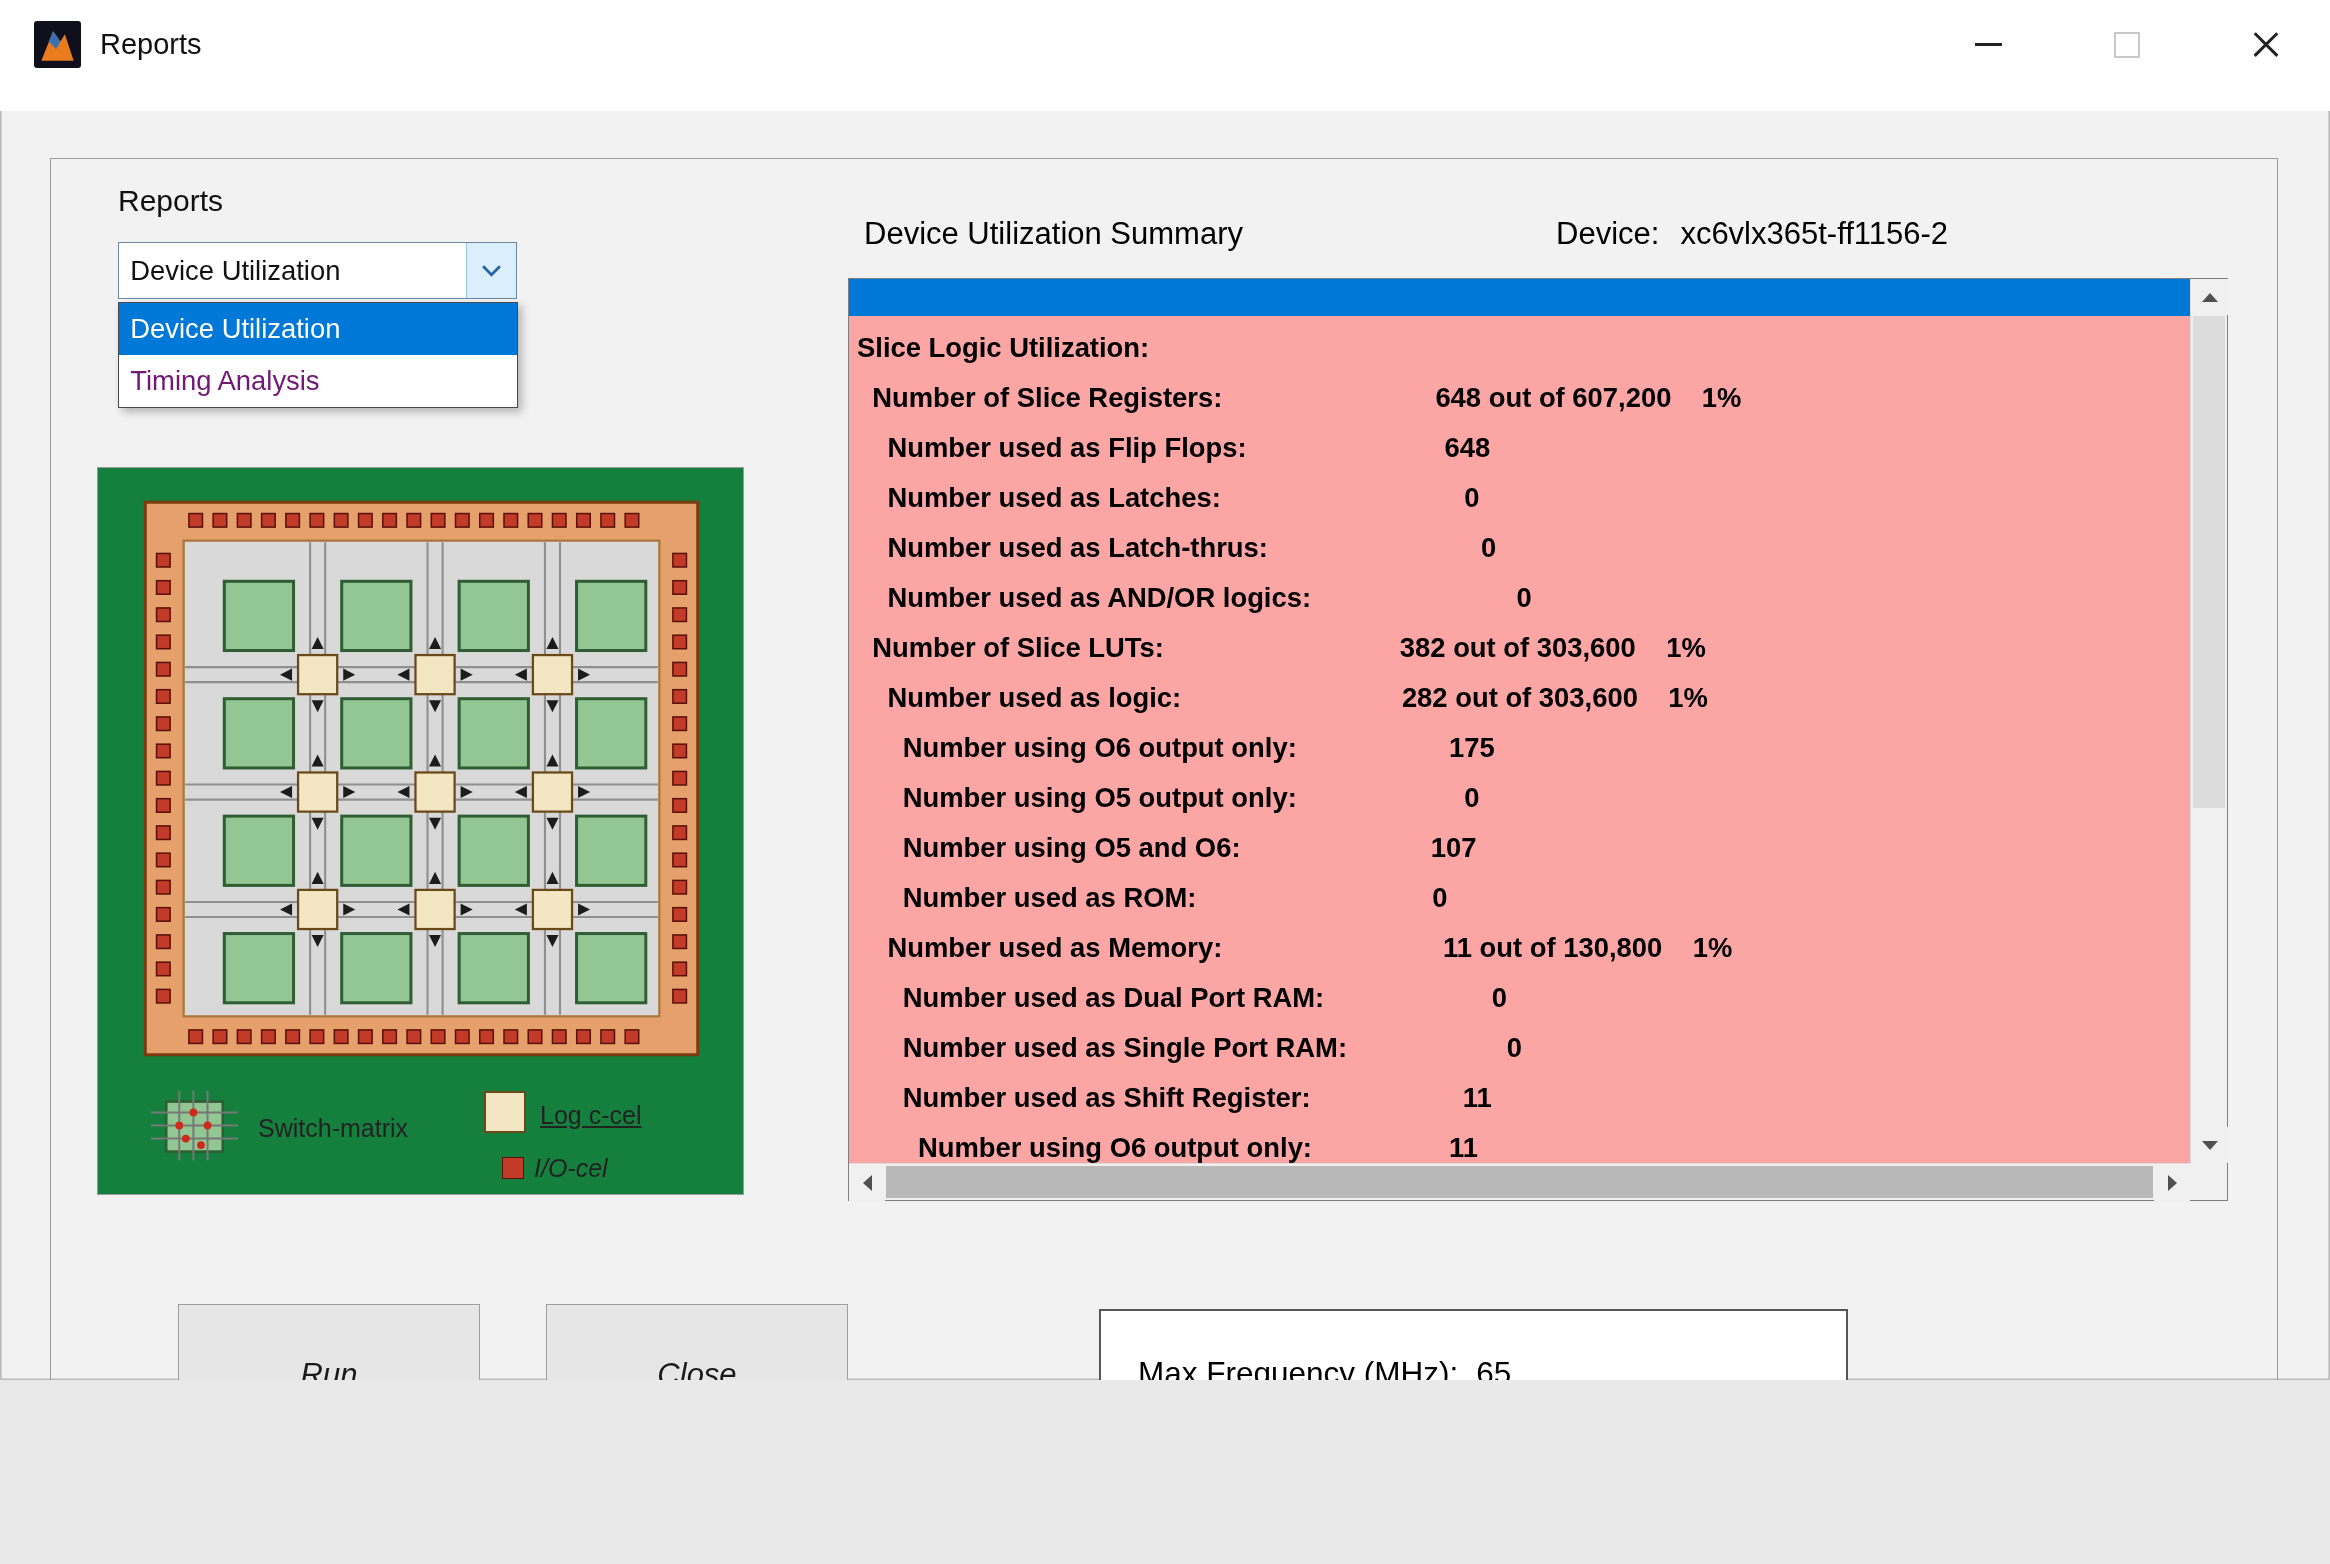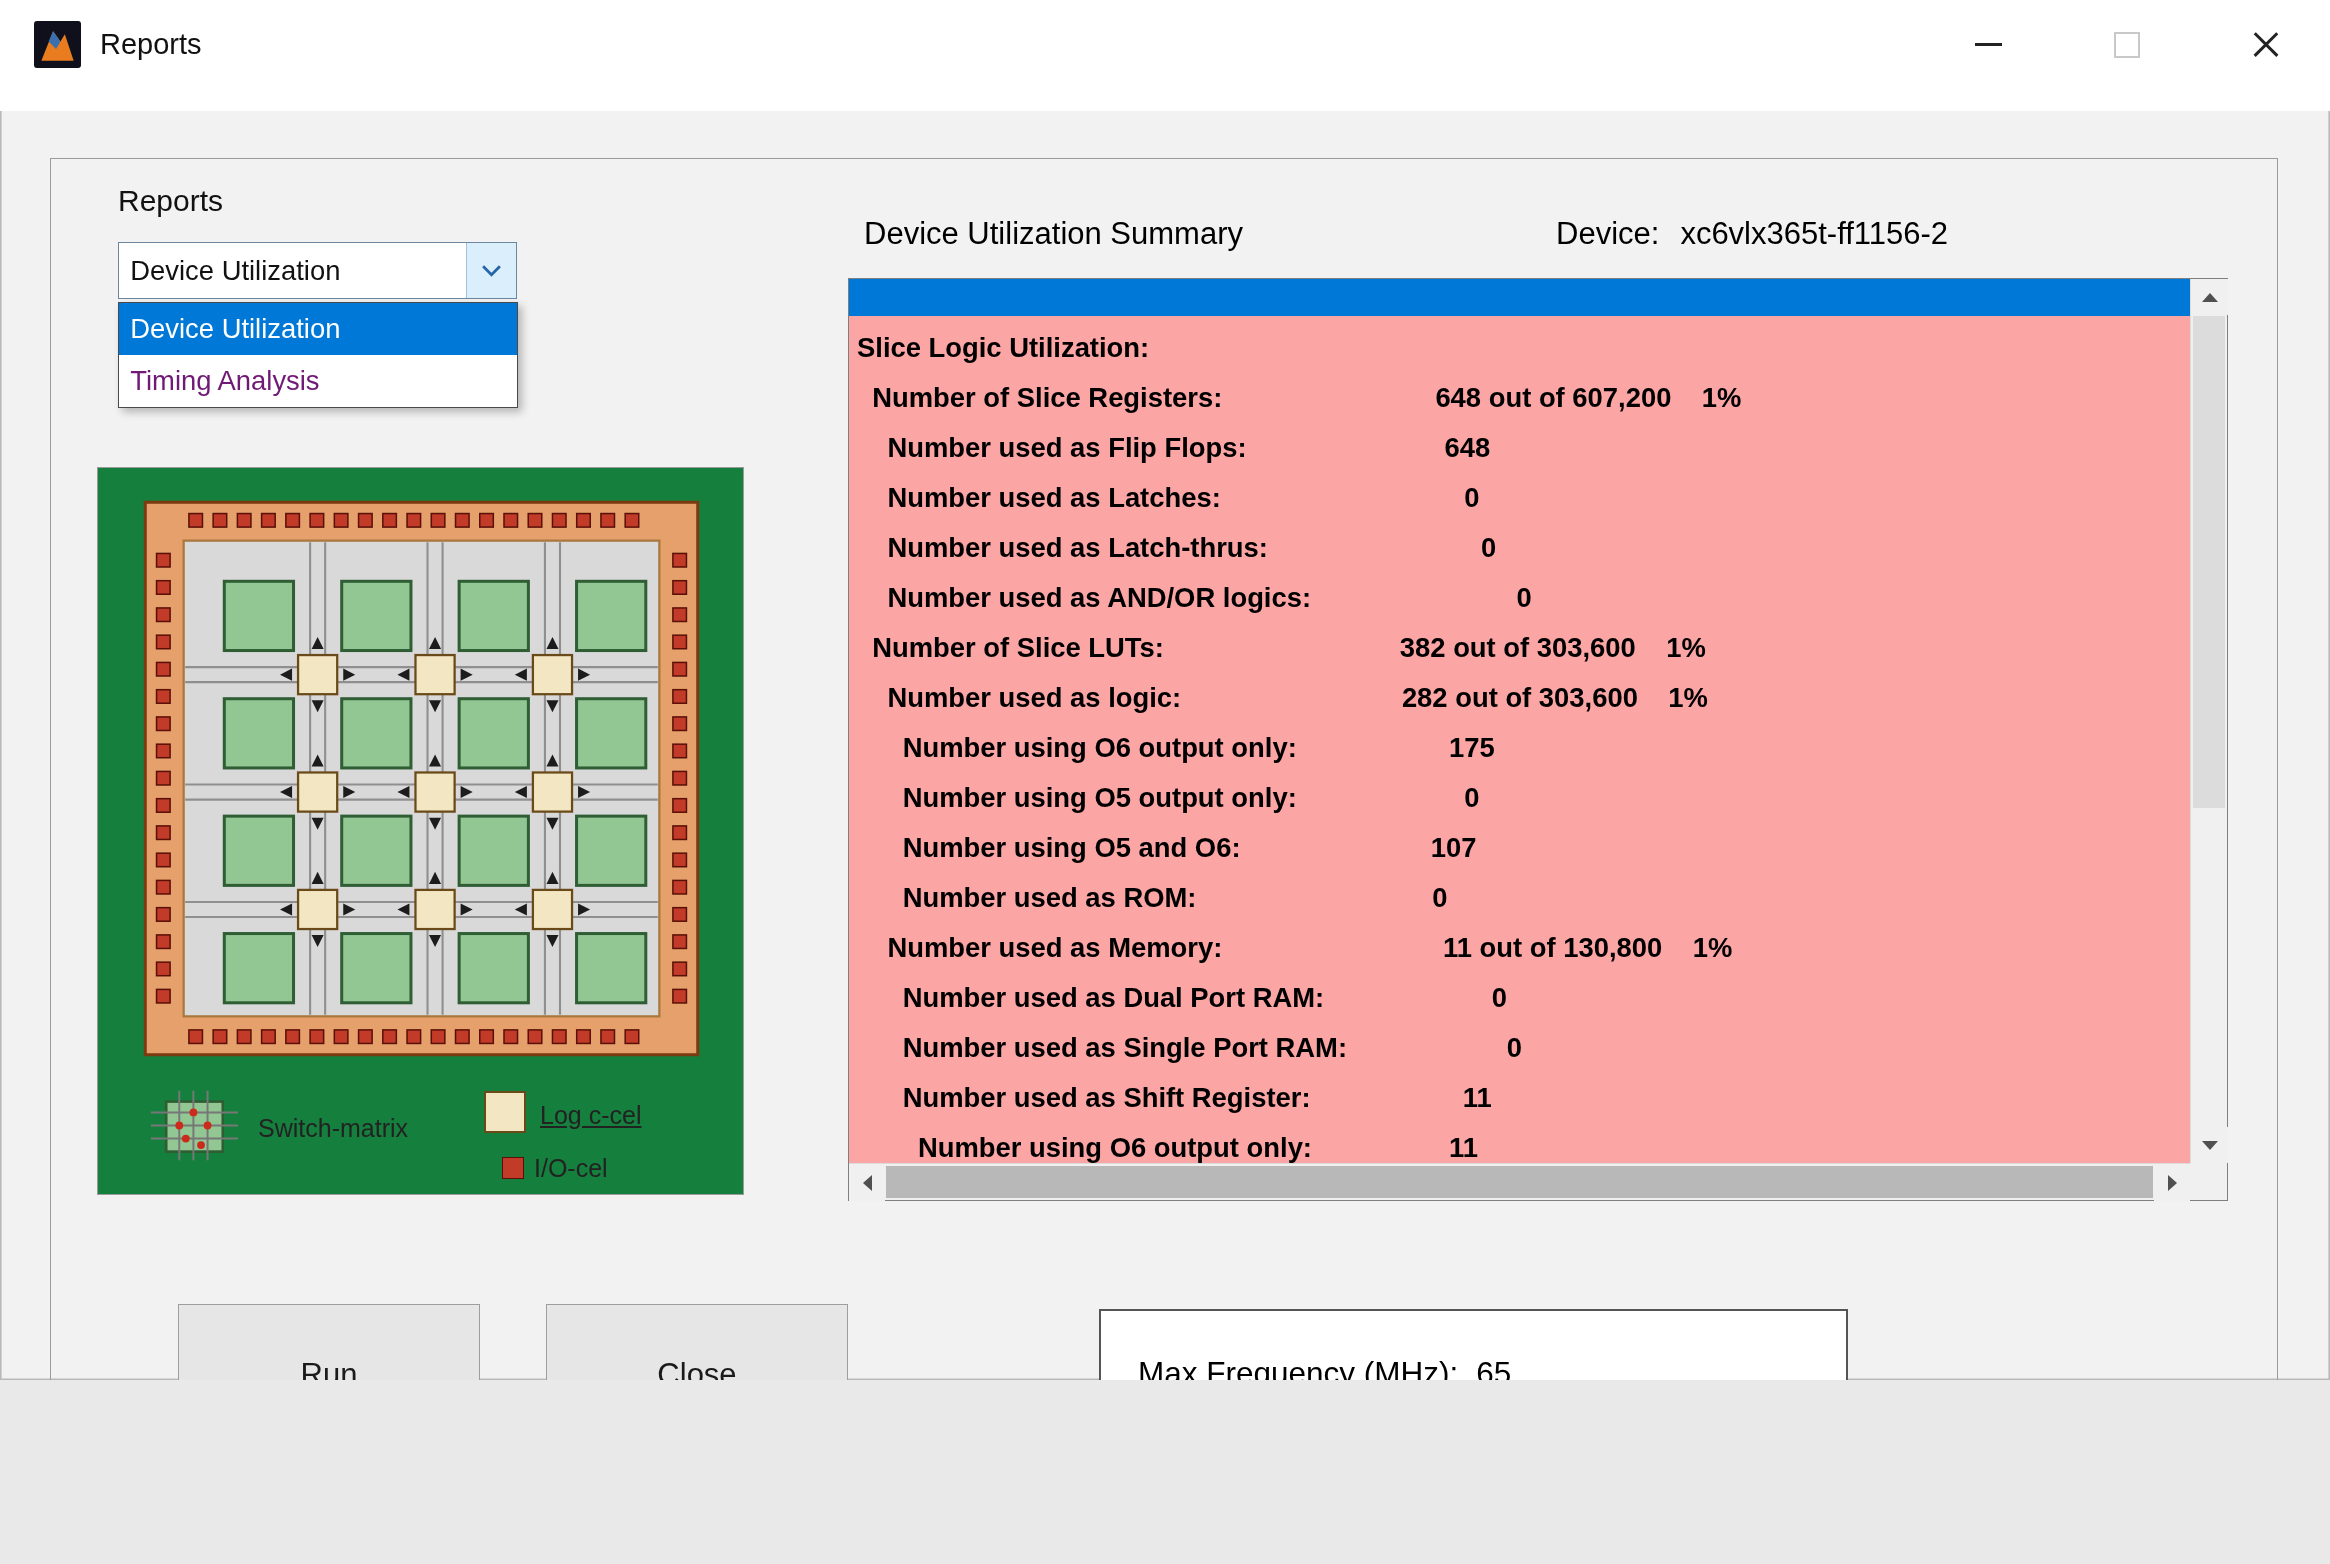--- a/index.html
+++ b/index.html
@@ -44,21 +44,21 @@
   .dd-item { height: 52px; display: flex; align-items: center; padding-left: 11.3px; font-size: 27.4px; color: #701a75; }
   .dd-item.selected { background: #0078d7; color: #fff; }
 
   
   .diagram-panel { left: 97px; top: 467px; width: 647px; height: 728px; background: #15803d; border: 1.6px solid #9b9b9b; }
   #fpga-svg { position: absolute; left: 45px; top: 32px; width: 557px; height: 557px; }
   .sm-icon { position: absolute; left: 53px; top: 622px; width: 87px; height: 71px; }
   .legend-label { position: absolute; font-size: 25px; color: #222; }
   .sm-label { left: 160px; top: 646px; }
   .lc-label { left: 442px; top: 633px; text-decoration: underline; }
-  .io-label { left: 436px; top: 686px; }
+  .io-label { left: 436px; top: 686px; font-style: italic; }
   .swatch-cream { position: absolute; left: 386px; top: 623px; width: 42px; height: 42px; border: 2.4px solid #6b4a1a; }
   .swatch-red { position: absolute; left: 404px; top: 689px; width: 22px; height: 22px; border: 1.6px solid #591008; }
 
   
   .summary-heading { left: 864px; top: 216px; font-size: 31px; color: #000; }
   .device-line { left: 1556px; top: 216px; font-size: 31px; display: flex; gap: 21px; color: #000000; }
   .report-box { left: 848px; top: 278px; width: 1380px; height: 923px; border: 1.6px solid #7f7f7f; background: #fff; }
   .report-text { position: absolute; left: 0; top: 0; right: 37px; bottom: 37px; background: #fca5a5; overflow: hidden; font-weight: bold; }
   .selection-bar { height: 37px; width: 100%; background: #0078d7; }
   #report-lines { padding: 6.5px 0 0 8px; }
@@ -78,21 +78,21 @@
   .hthumb { position: absolute; top: 1.6px; bottom: 1.6px; left: 37px; right: 37px; background: #b8b8b8; }
   .tri-up { width: 0; height: 0; border-left: 8px solid transparent; border-right: 8px solid transparent; border-bottom: 9.7px solid #505050; }
   .tri-down { width: 0; height: 0; border-left: 8px solid transparent; border-right: 8px solid transparent; border-top: 9.7px solid #505050; }
   .tri-left { width: 0; height: 0; border-top: 8px solid transparent; border-bottom: 8px solid transparent; border-right: 9.7px solid #505050; }
   .tri-right { width: 0; height: 0; border-top: 8px solid transparent; border-bottom: 8px solid transparent; border-left: 9.7px solid #505050; }
 
   
   .btn {
     position: absolute; width: 302px; height: 142px; background: #e6e6e6;
     border: 1.6px solid #9e9e9e; font-size: 31px; color: #1a1a1a;
-    font-family: "Liberation Sans", sans-serif; cursor: default;
+    font-family: "Liberation Sans", sans-serif; cursor: default; font-style: italic;
   }
   .btn.run { left: 178px; top: 1304px; }
   .btn.close-b { left: 546px; top: 1304px; }
   .freq-box {
     left: 1099px; top: 1309px; width: 749px; height: 129px; background: #fff;
     border: 2.4px solid #555; display: flex; align-items: center; padding-left: 37px;
     font-size: 31.5px; color: #000; gap: 18px;
   }
 </style>
 </head>

